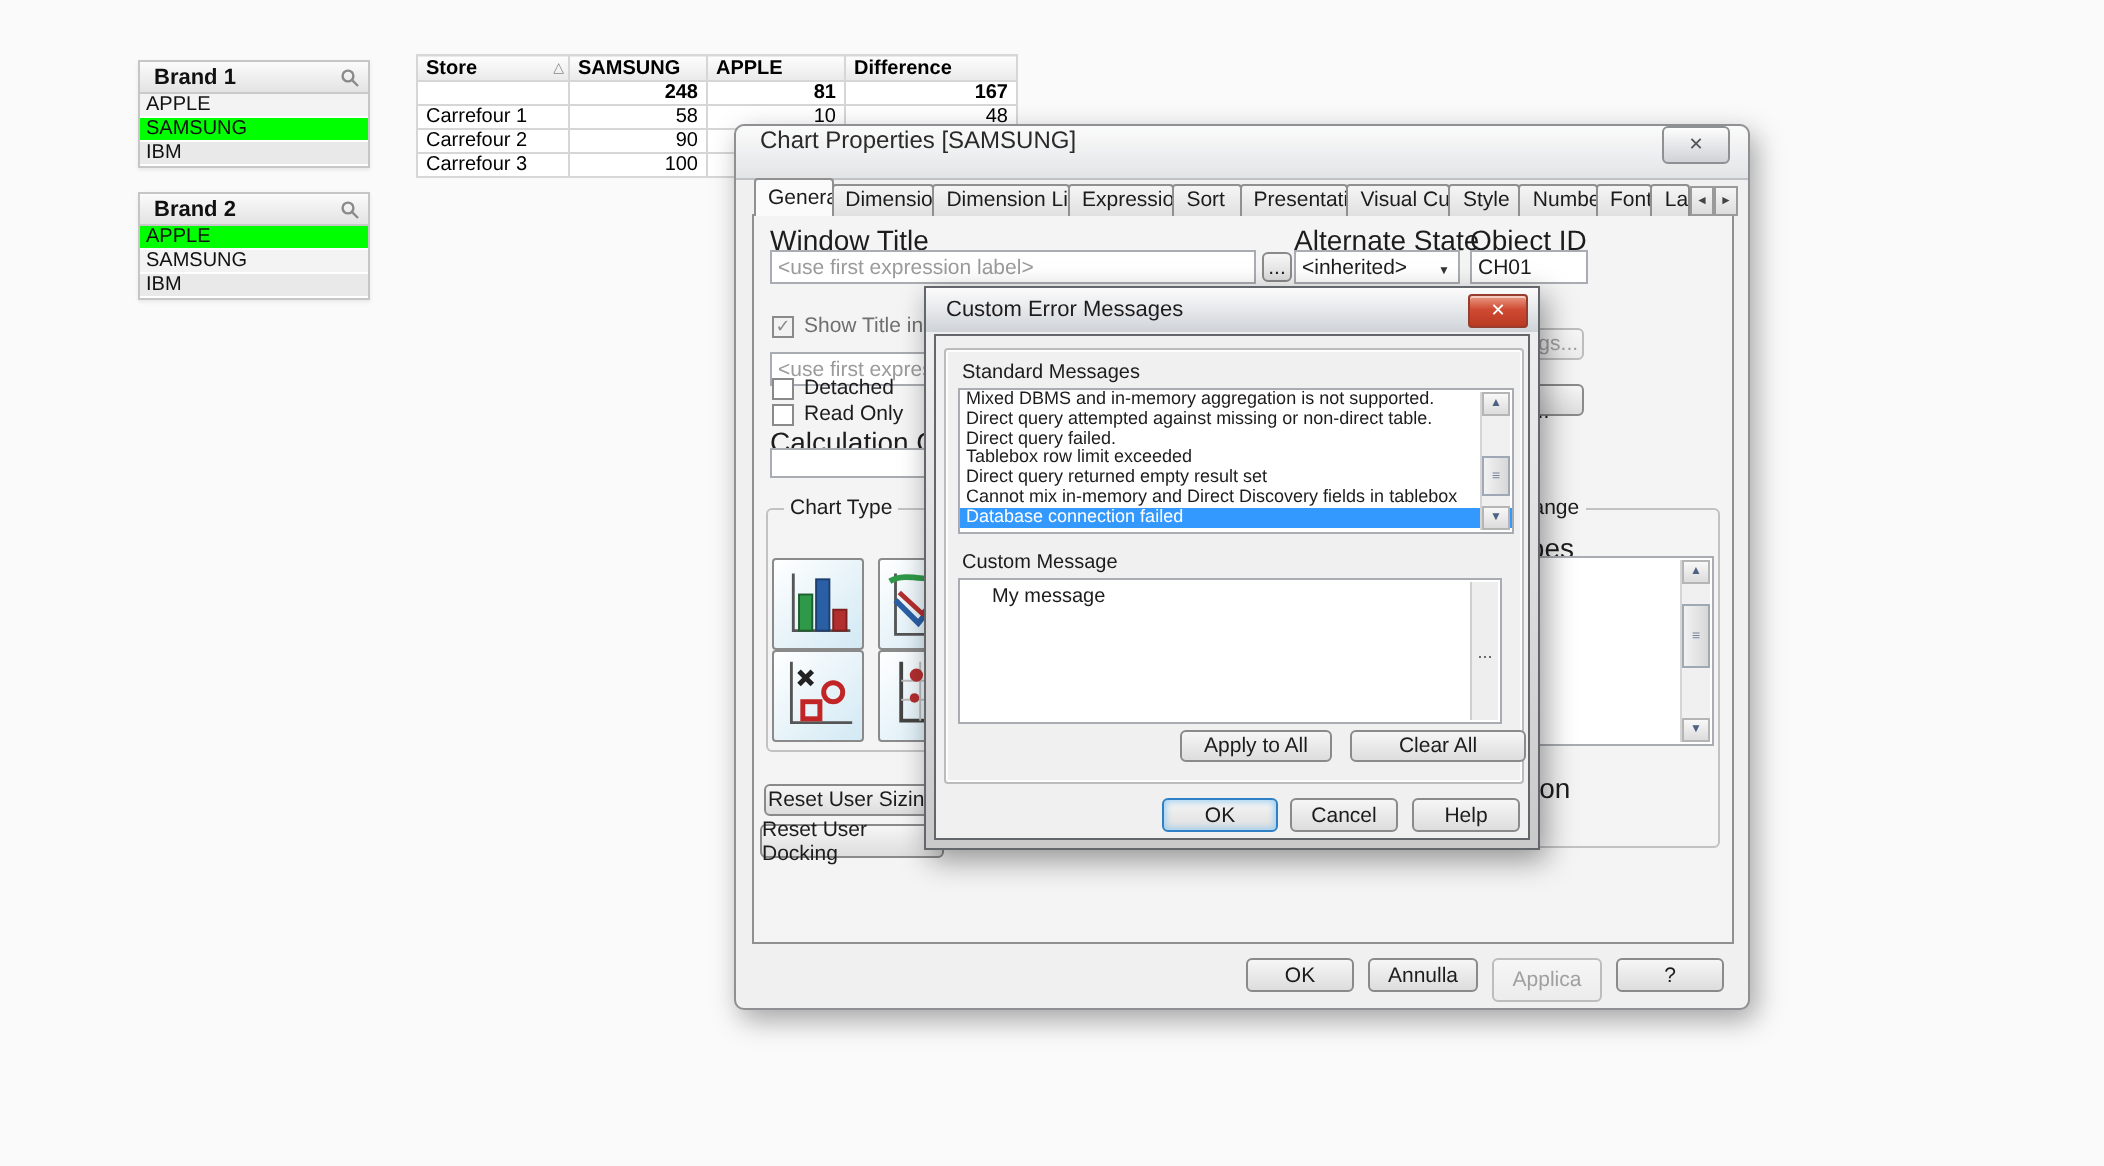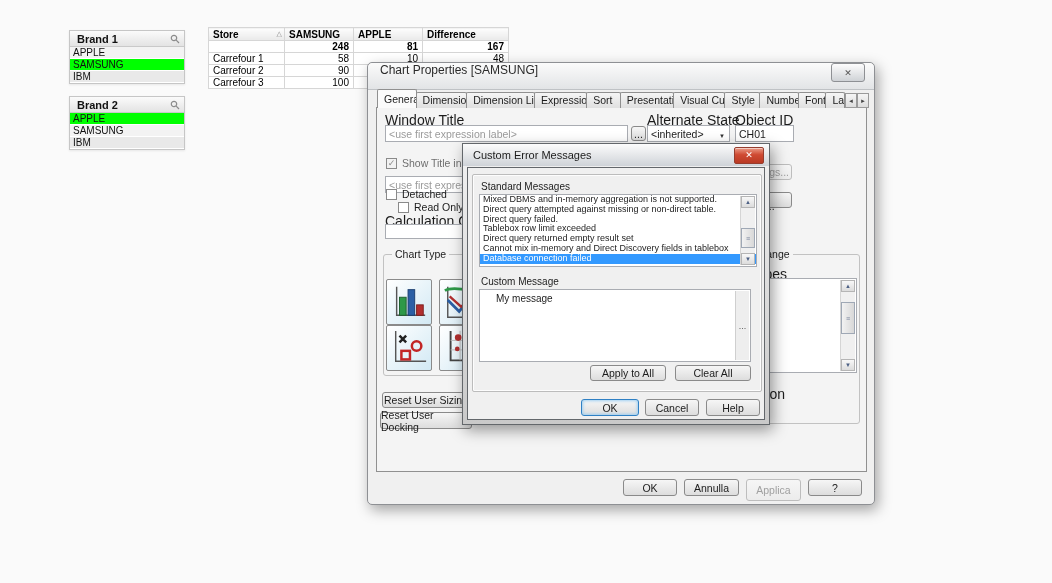--- a/index.html
+++ b/index.html
@@ -174,21 +174,21 @@
         <span class="cbbox" style="background:#f2f2f2;">✓</span>
         <span style="color:#6f6f6f;">Show Title in Chart</span>
       </span>
       <div class="field ghost" style="left:8px;top:68px;width:243px;height:17px;">&lt;use first expression label&gt;</div>
       <div class="btn disabled" style="left:340px;top:56px;width:75px;height:16px;">Title Settings...</div>
 
       <span class="cb" style="left:9px;top:80px;">
         <span class="cbbox"></span>
         <span>Detached</span>
       </span>
-      <span class="cb" style="left:9px;top:93px;margin-left:12px;">
+      <span class="cb" style="left:9px;top:93px;">
         <span class="cbbox"></span>
         <span>Read Only</span>
       </span>
 
       <span class="lbl" style="left:8px;top:105px;">Calculation Condition</span>
       <div class="field" style="left:8px;top:116px;width:243px;height:15px;"></div>
       <div class="btn" style="left:340px;top:84px;width:75px;height:16px;">Error Messages...</div>
 
       <div class="group" style="left:6px;top:146px;width:256px;height:122px;">
         <span class="group-label">Chart Type</span>
@@ -282,21 +282,21 @@
         </div>
       </div>
 
       <span class="errlbl" style="left:13px;top:108px;">Custom Message</span>
       <div class="custommsg">
         <span>My message</span>
         <span class="cm-strip">...</span>
       </div>
 
       <div class="btn" style="left:122px;top:197px;width:76px;height:16px;">Apply to All</div>
-      <div class="btn" style="left:207px;top:197px;width:76px;height:16px;">Clear All</div>
+      <div class="btn" style="left:207px;top:197px;width:88px;height:16px;">Clear All</div>
 
       <div class="btn default" style="left:113px;top:231px;width:58px;height:17px;">OK</div>
       <div class="btn" style="left:177px;top:231px;width:54px;height:17px;">Cancel</div>
       <div class="btn" style="left:238px;top:231px;width:54px;height:17px;">Help</div>
     </div>
   </div>
 
 </div>
 
 </body></html>

